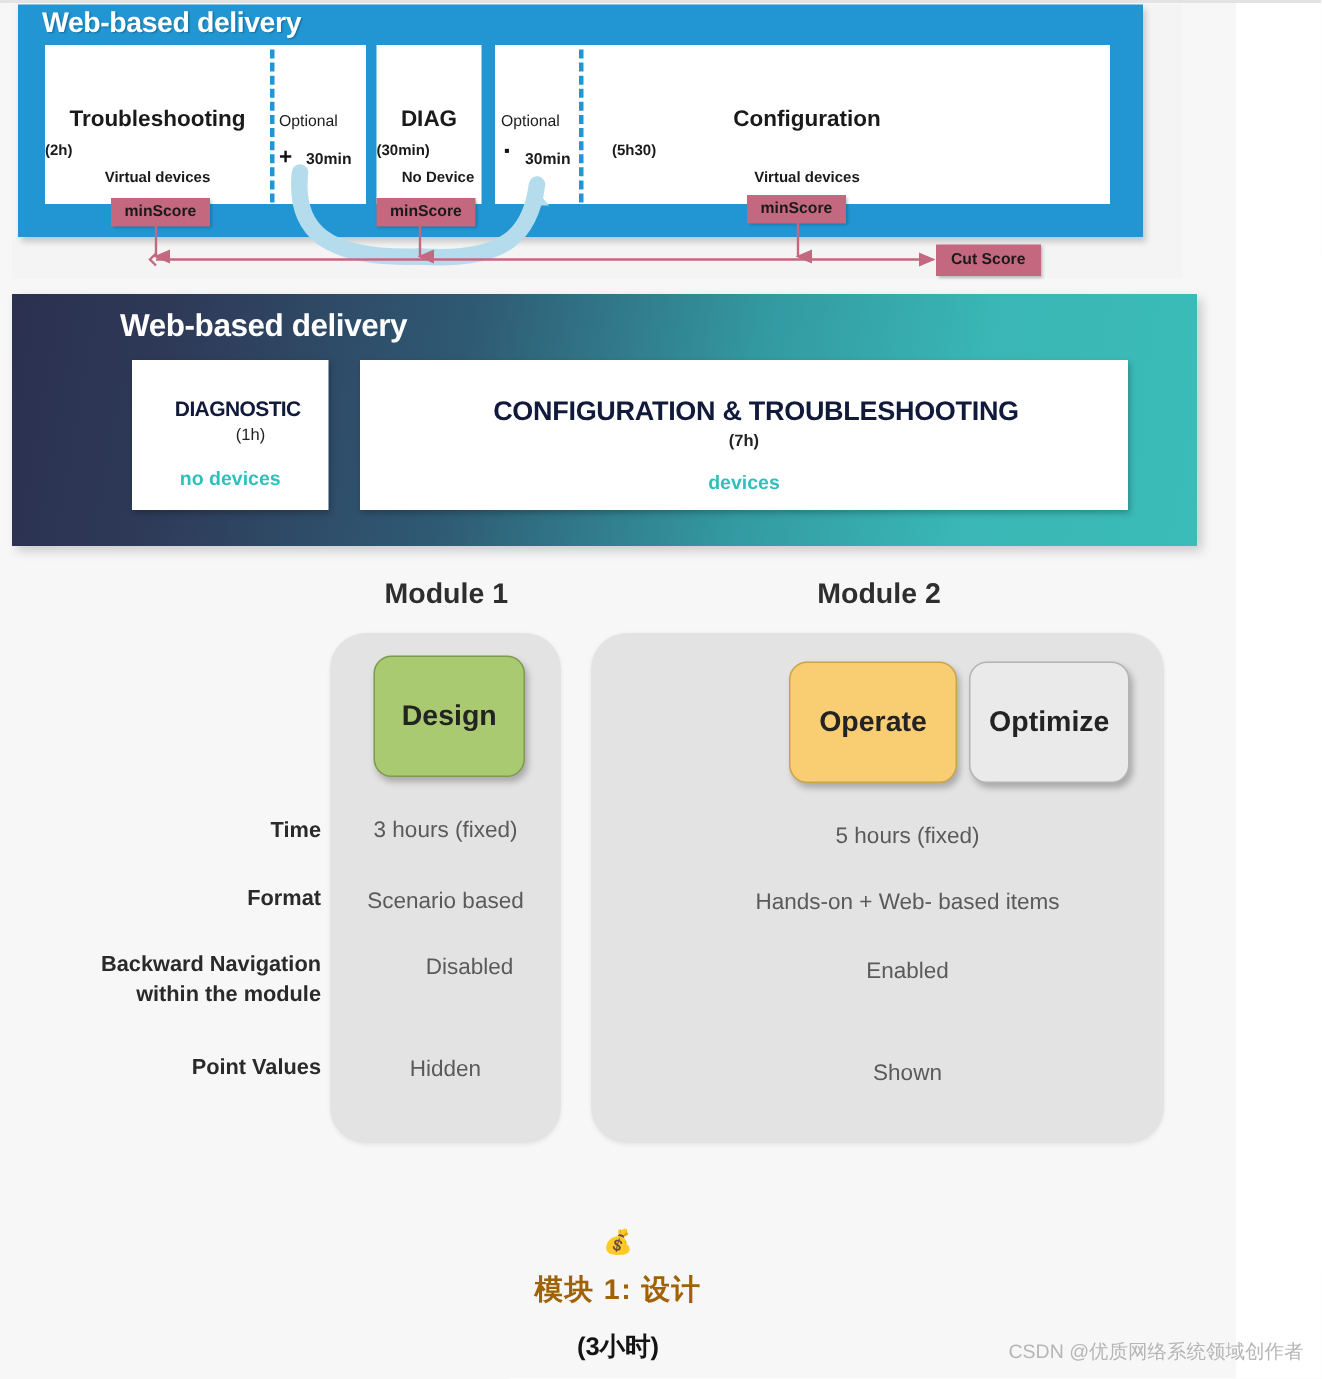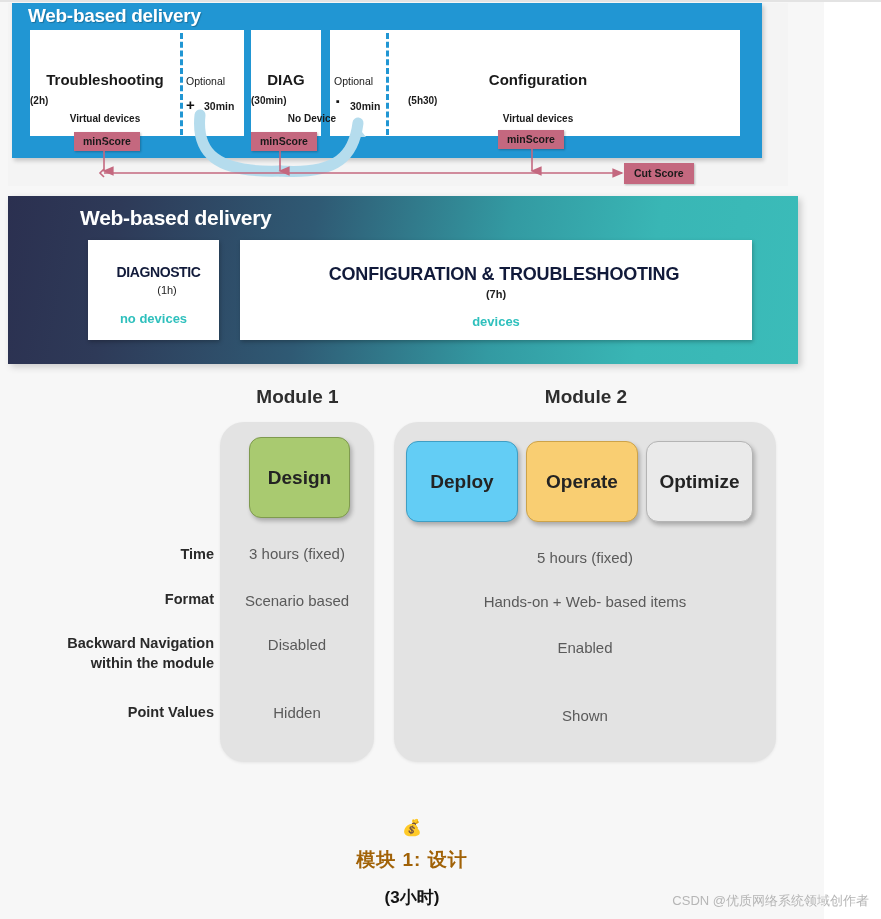--- a/index.html
+++ b/index.html
@@ -234,30 +234,30 @@
     color: #2a2a2a;
     line-height: 1.35;
   }
   .row-val {
     position: absolute;
     text-align: center;
     font-size: 15px;
     color: #5a5a5a;
   }
   .m1val { left: 220px; width: 154px; }
-  .m2val { left: 394px; width: 382px; }
+  .m2val { left: 394px; width: 382px; padding-left: 20px; }
 
   #label-time       { left: 10px; top: 545px; }
   #label-format     { left: 10px; top: 590px; }
   #label-backnav    { left: 10px; top: 634px; }
   #label-points     { left: 10px; top: 703px; }
 
   #m1-time    { top: 545px; }
   #m1-format  { top: 592px; }
-  #m1-backnav { top: 636px; }
+  #m1-backnav { top: 636px; padding-left: 16px; }
   #m1-points  { top: 704px; }
 
   #m2-time    { top: 549px; }
   #m2-format  { top: 593px; }
   #m2-backnav { top: 639px; }
   #m2-points  { top: 707px; }
 
   
   #caption-icon {
     position: absolute; left: 0; right: 0; top: 818px;
@@ -311,21 +311,21 @@
     <div class="f1-seg-sub" style="left:22px; top:92px; width:150px;">(2h)</div>
     <div class="f1-seg-dev" style="left:22px; top:110px; width:150px;">Virtual devices</div>
     <div class="minscore" style="left:66px; top:129px;">minScore</div>
 
     <div class="f1-opt-label" style="left:178px; top:72px;">Optional</div>
     <div class="f1-opt-sign" style="left:178px; top:94px;">+</div>
     <div class="f1-opt-val" style="left:196px; top:97px;">30min</div>
 
     <div class="f1-seg-title" style="left:243px; top:68px; width:70px;">DIAG</div>
     <div class="f1-seg-sub" style="left:243px; top:92px; width:70px;">(30min)</div>
-    <div class="f1-seg-dev" style="left:243px; top:110px; width:82px;padding-left:20px;">No Device</div>
+    <div class="f1-seg-dev" style="left:243px; top:110px; width:82px;">No Device</div>
     <div class="minscore" style="left:243px; top:129px;">minScore</div>
 
     <div class="f1-opt-label" style="left:326px; top:72px;">Optional</div>
     <div class="f1-opt-sign" style="left:328px; top:93px; font-size:11px;">▪</div>
     <div class="f1-opt-val" style="left:342px; top:97px;">30min</div>
 
     <div class="f1-seg-title" style="left:400px; top:68px; width:260px;">Configuration</div>
     <div class="f1-seg-sub" style="left:400px; top:92px; width:260px;">(5h30)</div>
     <div class="f1-seg-dev" style="left:400px; top:110px; width:260px;">Virtual devices</div>
     <div class="minscore" style="left:490px; top:127px;">minScore</div>
@@ -375,21 +375,20 @@
 
   <div id="figure3">
     <div class="mod-heading" id="mod1-heading">Module 1</div>
     <div class="mod-heading" id="mod2-heading">Module 2</div>
     <div class="mod-panel" id="mod1-panel"></div>
     <div class="mod-panel" id="mod2-panel"></div>
 
   </div>
 
   <div class="chip" id="chip-design">Design</div>
-  <div class="chip" id="chip-deploy">Deploy</div>
   <div class="chip" id="chip-operate">Operate</div>
   <div class="chip" id="chip-optimize">Optimize</div>
 
   <div class="row-label" id="label-format">Format</div>
   <div class="row-label" id="label-time">Time</div>
   <div class="row-label" id="label-backnav">
     <div>Backward Navigation</div>
     <div>within the module</div>
   </div>
   <div class="row-label" id="label-points">Point Values</div>

